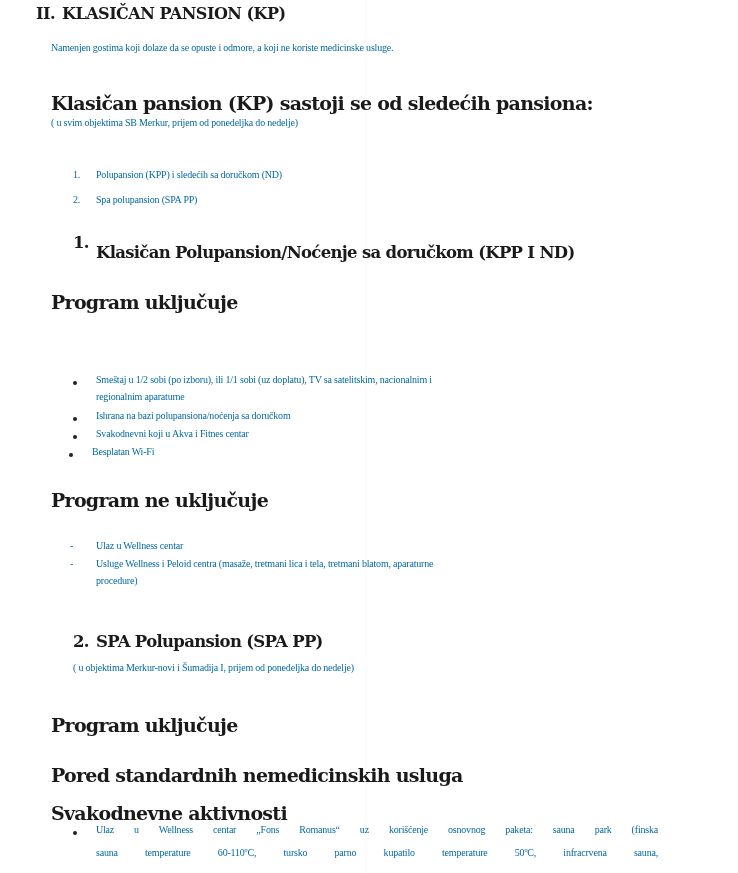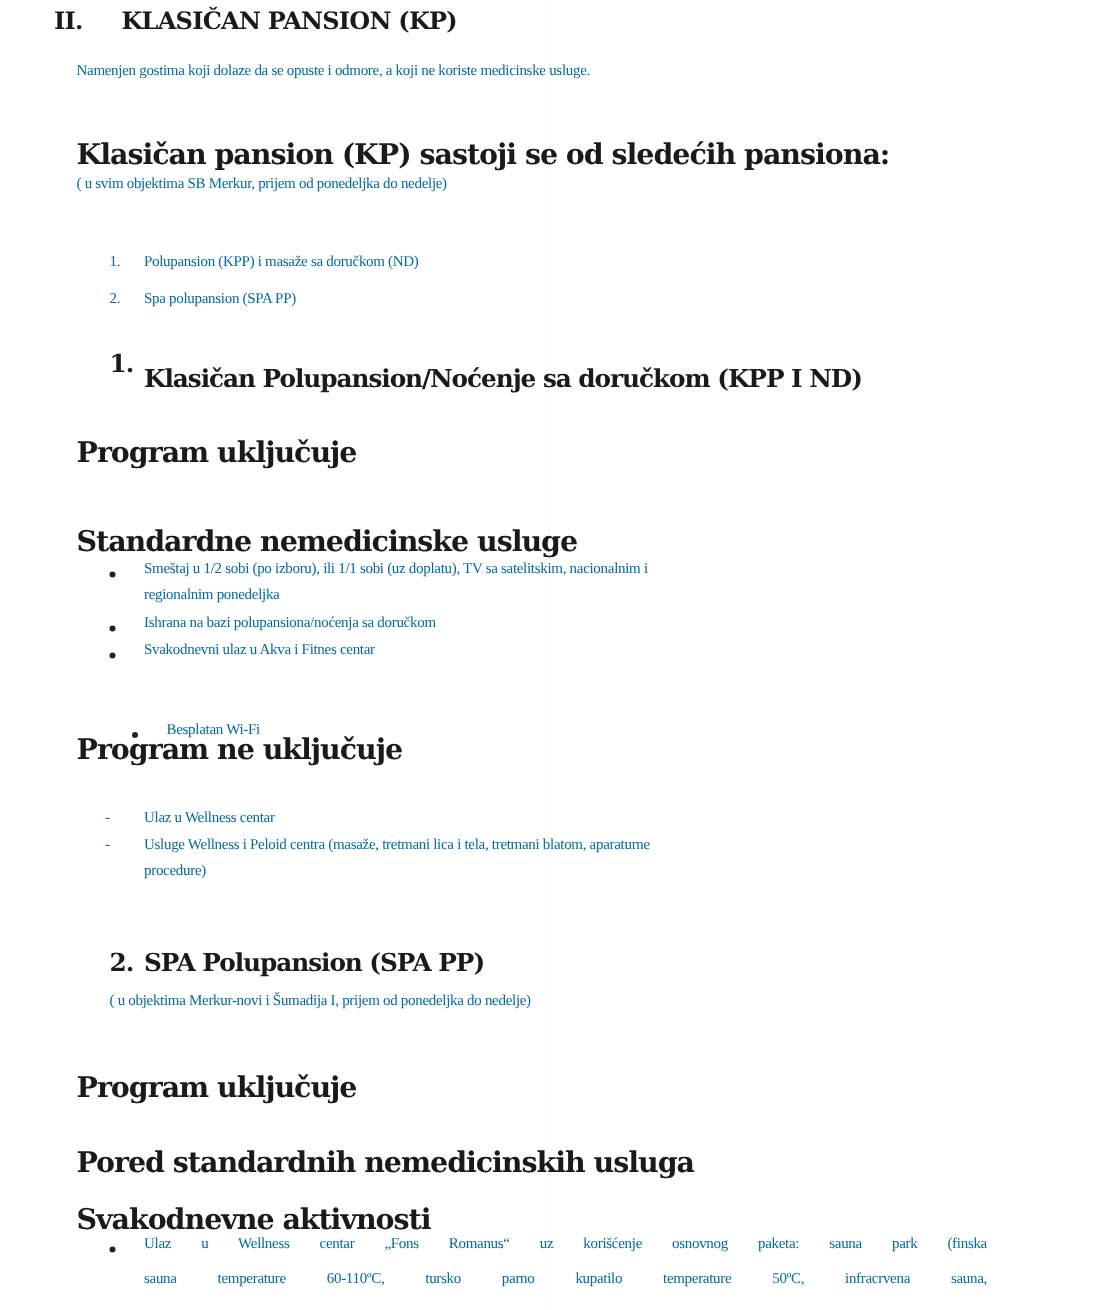--- a/index.html
+++ b/index.html
@@ -55,53 +55,52 @@
       text-align-last: justify;
     }
   </style>
 </head>
 <body>
 
 <div class="page">
   <div class="fold"></div>
 
   <div class="abs serif-head h-main" style="left:36px; top:4px;">II.</div>
-  <div class="abs serif-head h-main" style="left:81px; top:4px;">KLASIČAN PANSION (KP)</div>
+  <div class="abs serif-head h-main" style="left:62px; top:4px;">KLASIČAN PANSION (KP)</div>
 
   <div class="abs body-text" style="left:51px; top:42px;">Namenjen gostima koji dolaze da se opuste i odmore, a koji ne koriste medicinske usluge.</div>
 
   <div class="abs serif-head h-sub" style="left:51px; top:92px;">Klasičan pansion (KP) sastoji se od sledećih pansiona:</div>
   <div class="abs body-text" style="left:51px; top:117px;">( u  svim objektima SB Merkur, prijem od ponedeljka do nedelje)</div>
 
   <div>
     <div class="abs body-text" style="left:73px; top:169px;">1.</div>
-    <div class="abs body-text" style="left:96px; top:169px;">Polupansion  (KPP) i masaže sa doručkom (ND)</div>
+    <div class="abs body-text" style="left:96px; top:169px;">Polupansion  (KPP) i sledećih sa doručkom (ND)</div>
     <div class="abs body-text" style="left:73px; top:194px;">2.</div>
     <div class="abs body-text" style="left:96px; top:194px;">Spa  polupansion (SPA PP)</div>
   </div>
 
   <div class="abs serif-head h-num" style="left:73px; top:233px;">1.</div>
   <div class="abs serif-head h-num" style="left:96px; top:243px;">Klasičan Polupansion/Noćenje sa doručkom (KPP I ND)</div>
 
   <div class="abs serif-head h-sub" style="left:51px; top:291px;">Program uključuje</div>
 
-  <div class="abs serif-head h-sub" style="left:51px; top:350px;">Standardne nemedicinske usluge</div>
 
   <div>
     <div class="abs body-text bullet-dot" style="left:96px; top:374px;">
       <span>Smeštaj u 1/2 sobi (po izboru), ili 1/1 sobi (uz doplatu), TV sa satelitskim, nacionalnim i</span>
     </div>
-    <div class="abs body-text" style="left:96px; top:391px;">regionalnim ponedeljka</div>
+    <div class="abs body-text" style="left:96px; top:391px;">regionalnim aparaturne</div>
     <div class="abs body-text bullet-dot" style="left:96px; top:410px;">
       <span>Ishrana na bazi polupansiona/noćenja sa doručkom</span>
     </div>
     <div class="abs body-text bullet-dot" style="left:96px; top:428px;">
-      <span>Svakodnevni ulaz u Akva i Fitnes centar</span>
+      <span>Svakodnevni koji u Akva i Fitnes centar</span>
     </div>
-    <div class="abs body-text bullet-dot" style="left:111px; top:446px;margin-top:35px;">
+    <div class="abs body-text bullet-dot" style="left:92px; top:446px;">
       <span>Besplatan Wi-Fi</span>
     </div>
   </div>
 
   <div class="abs serif-head h-sub" style="left:51px; top:489px;">Program ne uključuje</div>
 
   <div>
     <div class="abs body-text" style="left:96px; top:540px;">
       <span class="dash-mark">-</span>
       <span>Ulaz u Wellness centar</span>

